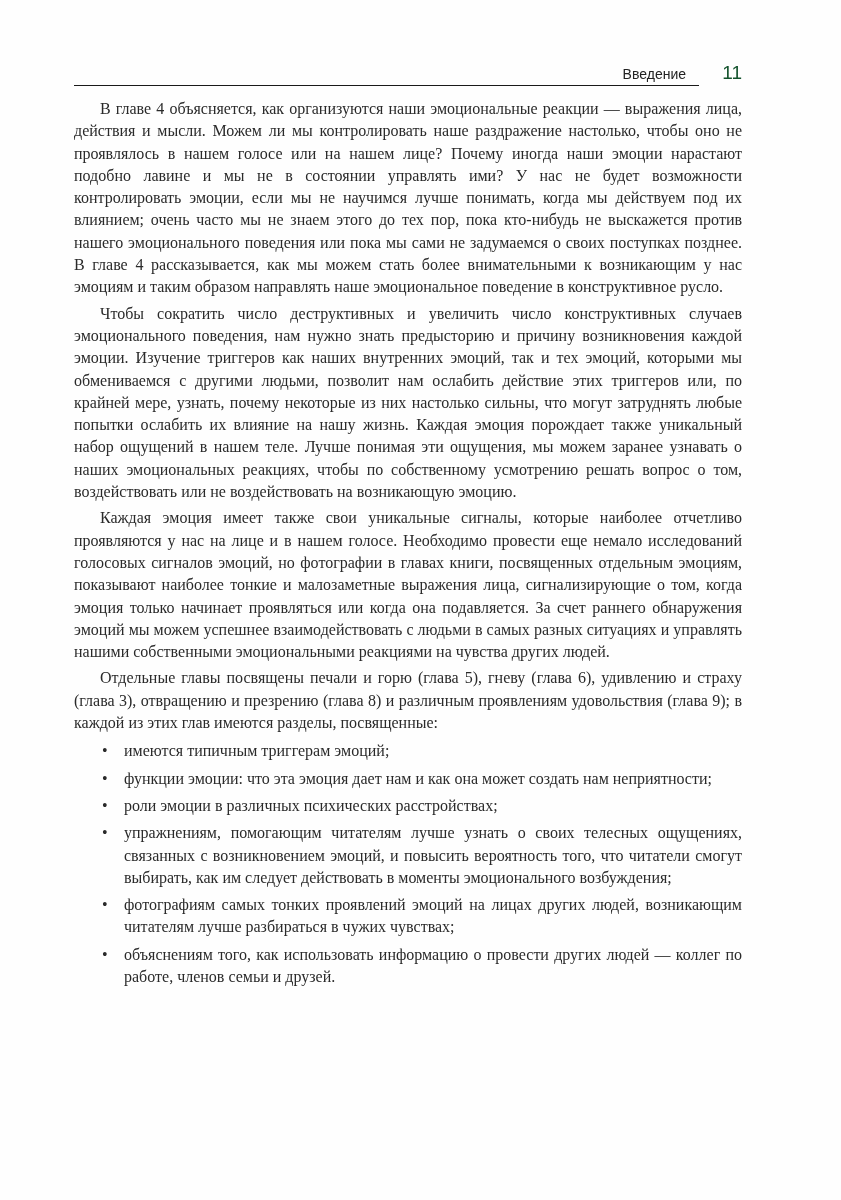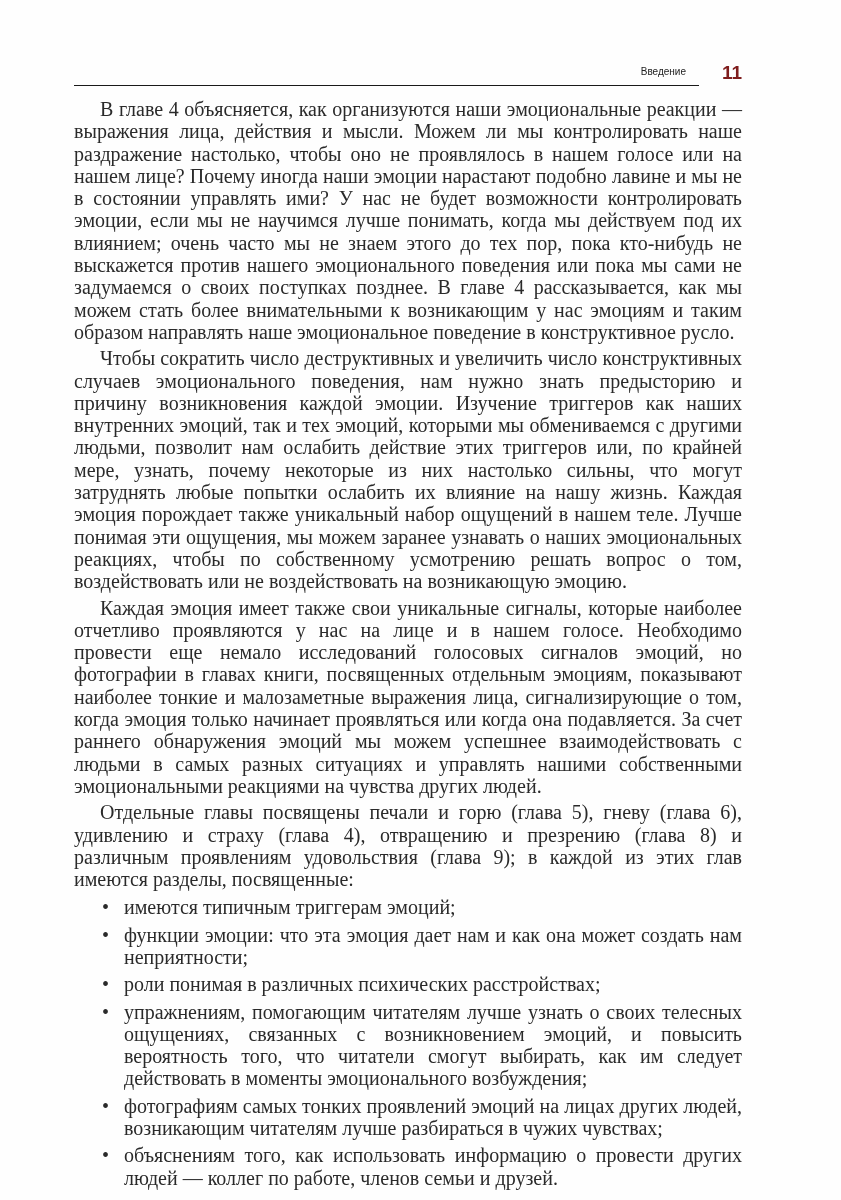--- a/index.html
+++ b/index.html
@@ -1,55 +1,55 @@
 <!DOCTYPE html>
 <html><head>
 <meta charset="utf-8">
 <style>
   html, body { margin: 0; padding: 0; background: #ffffff; }
   body { width: 841px; height: 1200px; position: relative; overflow: hidden; }
   .page { position: absolute; left: 0; top: 0; width: 841px; height: 1200px; background: #fefefe; }
   .header { position: absolute; left: 74px; top: 62px; width: 668px; height: 26px; }
   .header-rule { position: absolute; left: 0; top: 23px; width: 625px; height: 1px; background: #1a1a1a; }
-  .header-title { position: absolute; right: 56px; top: 4px; font-family: "Liberation Sans", sans-serif; font-size: 10px; color: #222; }
-  .header-page { position: absolute; right: 0; top: 0; font-family: "Liberation Sans", sans-serif; font-size: 19px; font-weight: bold; color: #7f1d1d; }
-  .body { position: absolute; left: 74px; top: 98px; width: 668px; font-family: "Liberation Serif", serif; font-size: 20px; line-height: 22.3px; color: #2a2a2a; }
+  .header-title { position: absolute; right: 56px; top: 4px; font-family: "Liberation Sans", sans-serif; font-size: 14px; color: #222; }
+  .header-page { position: absolute; right: 0; top: 0; font-family: "Liberation Sans", sans-serif; font-size: 19px; font-weight: normal; color: #14532d; }
+  .body { position: absolute; left: 74px; top: 98px; width: 668px; font-family: "Liberation Serif", serif; font-size: 16px; line-height: 22.3px; color: #2a2a2a; }
   .para { margin: 0 0 4px 0; text-indent: 26px; text-align: justify; }
   ul.bullets { list-style: none; margin: 6px 0 0 0; padding: 0; }
   ul.bullets li { position: relative; padding-left: 50px; text-align: justify; margin-bottom: 5px; }
   .bullet-mark { position: absolute; left: 28px; top: 0; }
 </style>
 </head>
 <body>
 
 <div class="page">
   <div class="header">
     <div class="header-rule"></div>
     <span class="header-title">Введение</span>
     <span class="header-page">11</span>
   </div>
 
   <div class="body">
     <p class="para">В главе 4 объясняется, как организуются наши эмоциональные реакции — выражения лица, действия и мысли. Можем ли мы контролировать наше раздражение настолько, чтобы оно не проявлялось в нашем голосе или на нашем лице? Почему иногда наши эмоции нарастают подобно лавине и мы не в состоянии управлять ими? У нас не будет возможности контролировать эмоции, если мы не научимся лучше понимать, когда мы действуем под их влиянием; очень часто мы не знаем этого до тех пор, пока кто-нибудь не выскажется против нашего эмоционального поведения или пока мы сами не задумаемся о своих поступках позднее. В главе 4 рассказывается, как мы можем стать более внимательными к возникающим у нас эмоциям и таким образом направлять наше эмоциональное поведение в конструктивное русло.</p>
     <p class="para">Чтобы сократить число деструктивных и увеличить число конструктивных случаев эмоционального поведения, нам нужно знать предысторию и причину возникновения каждой эмоции. Изучение триггеров как наших внутренних эмоций, так и тех эмоций, которыми мы обмениваемся с другими людьми, позволит нам ослабить действие этих триггеров или, по крайней мере, узнать, почему некоторые из них настолько сильны, что могут затруднять любые попытки ослабить их влияние на нашу жизнь. Каждая эмоция порождает также уникальный набор ощущений в нашем теле. Лучше понимая эти ощущения, мы можем заранее узнавать о наших эмоциональных реакциях, чтобы по собственному усмотрению решать вопрос о том, воздействовать или не воздействовать на возникающую эмоцию.</p>
     <p class="para">Каждая эмоция имеет также свои уникальные сигналы, которые наиболее отчетливо проявляются у нас на лице и в нашем голосе. Необходимо провести еще немало исследований голосовых сигналов эмоций, но фотографии в главах книги, посвященных отдельным эмоциям, показывают наиболее тонкие и малозаметные выражения лица, сигнализирующие о том, когда эмоция только начинает проявляться или когда она подавляется. За счет раннего обнаружения эмоций мы можем успешнее взаимодействовать с людьми в самых разных ситуациях и управлять нашими собственными эмоциональными реакциями на чувства других людей.</p>
-    <p class="para">Отдельные главы посвящены печали и горю (глава 5), гневу (глава 6), удивлению и страху (глава 4), отвращению и презрению (глава 8) и различным проявлениям удовольствия (глава 9); в каждой из этих глав имеются разделы, посвященные:</p>
+    <p class="para">Отдельные главы посвящены печали и горю (глава 5), гневу (глава 6), удивлению и страху (глава 3), отвращению и презрению (глава 8) и различным проявлениям удовольствия (глава 9); в каждой из этих глав имеются разделы, посвященные:</p>
 
     <ul class="bullets">
       <li>
         <span class="bullet-mark">•</span>
         <span>имеются типичным триггерам эмоций;</span>
       </li>
       <li>
         <span class="bullet-mark">•</span>
         <span>функции эмоции: что эта эмоция дает нам и как она может создать нам неприятности;</span>
       </li>
       <li>
         <span class="bullet-mark">•</span>
-        <span>роли понимая в различных психических расстройствах;</span>
+        <span>роли эмоции в различных психических расстройствах;</span>
       </li>
       <li>
         <span class="bullet-mark">•</span>
         <span>упражнениям, помогающим читателям лучше узнать о своих телесных ощущениях, связанных с возникновением эмоций, и повысить вероятность того, что читатели смогут выбирать, как им следует действовать в моменты эмоционального возбуждения;</span>
       </li>
       <li>
         <span class="bullet-mark">•</span>
         <span>фотографиям самых тонких проявлений эмоций на лицах других людей, возникающим читателям лучше разбираться в чужих чувствах;</span>
       </li>
       <li>

